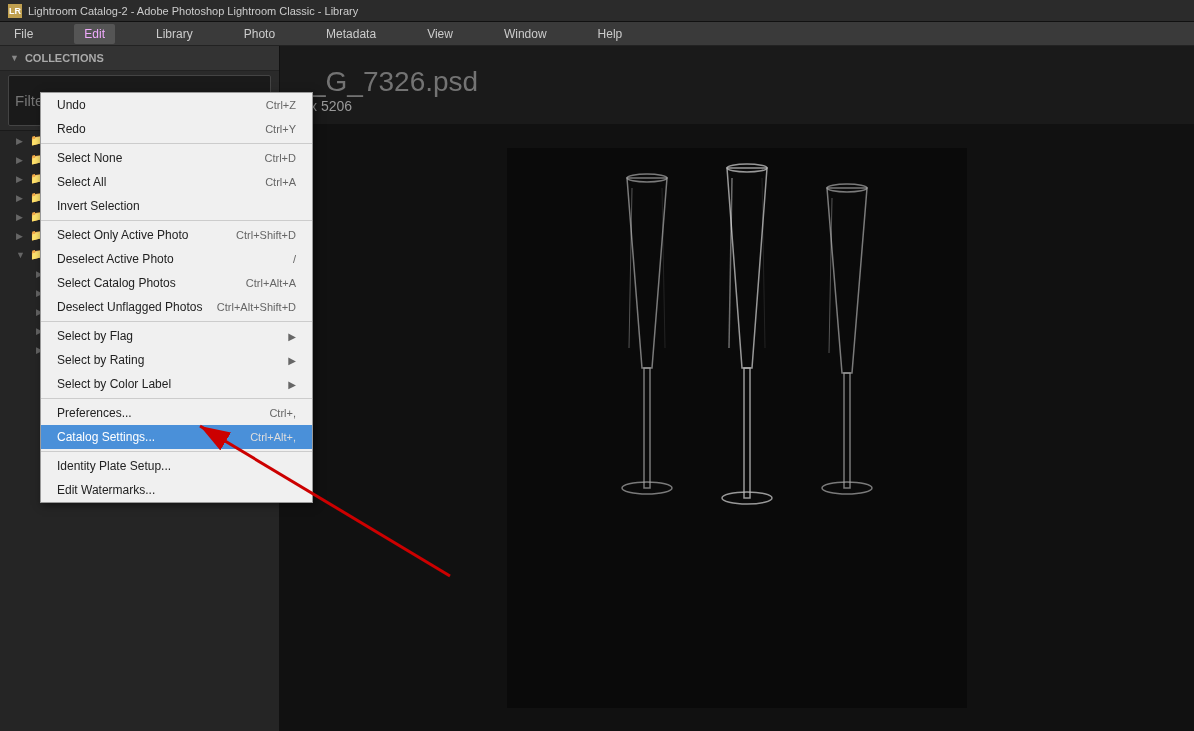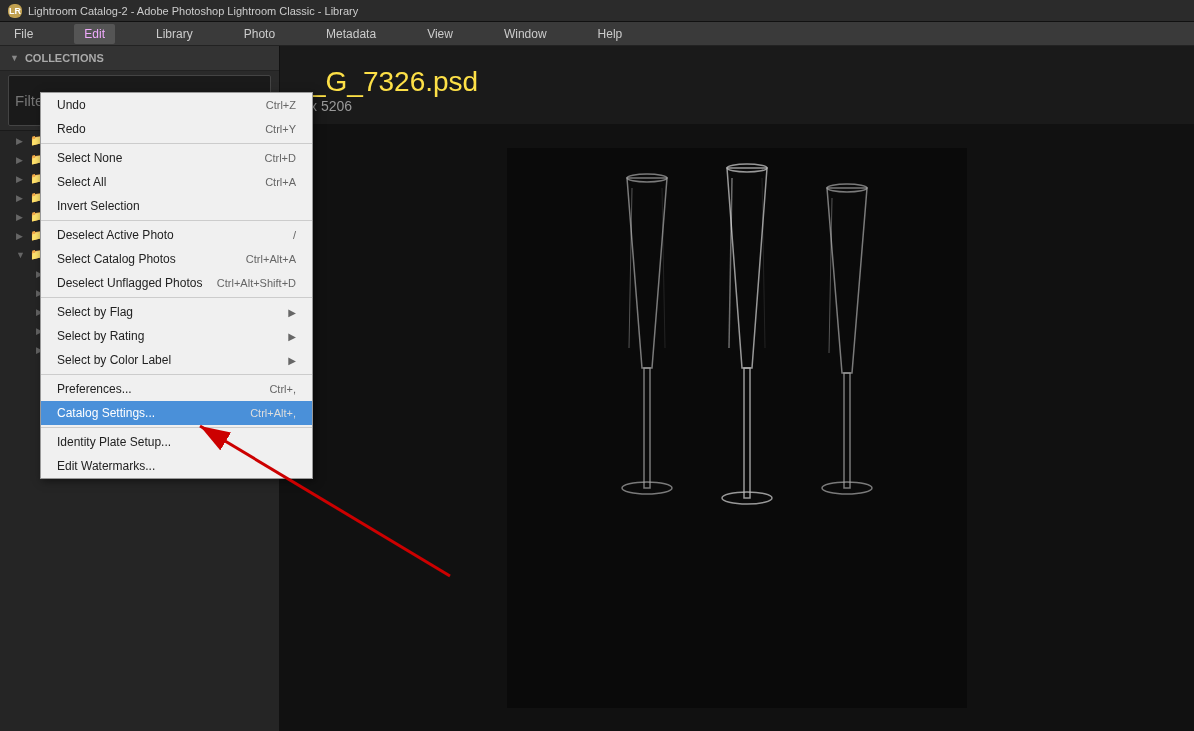--- a/index.html
+++ b/index.html
@@ -28,21 +28,20 @@
       width: 14px;
       height: 14px;
       background: #c0a050;
       margin-right: 6px;
       display: flex;
       align-items: center;
       justify-content: center;
       font-size: 9px;
       color: #fff;
       font-weight: bold;
-      border-radius: 6px;
     }
 
     
     #menu-bar {
       height: 24px;
       background: #3a3a3a;
       display: flex;
       align-items: center;
       padding: 0 4px;
       border-bottom: 1px solid #222;
@@ -149,21 +148,21 @@
     }
 
     
     #image-header {
       padding: 20px 30px 10px;
       color: #ccc;
     }
     #image-header h2 {
       font-size: 28px;
       font-weight: 300;
-      color: #fde047;
+      color: #737373;
     }
     #image-header p {
       font-size: 14px;
       color: #999;
     }
 
     
     #photo-area {
       flex: 1;
       background: #111;
@@ -409,20 +408,24 @@
       <div class="dropdown-item">
         <span>Invert Selection</span>
         <span class="shortcut"></span>
       </div>
     </div>
 
     <div class="dropdown-separator"></div>
 
     <div>
       <div class="dropdown-item">
+        <span>Select Only Active Photo</span>
+        <span class="shortcut">Ctrl+Shift+D</span>
+      </div>
+      <div class="dropdown-item">
         <span>Deselect Active Photo</span>
         <span class="shortcut">/</span>
       </div>
       <div class="dropdown-item">
         <span>Select Catalog Photos</span>
         <span class="shortcut">Ctrl+Alt+A</span>
       </div>
       <div class="dropdown-item">
         <span>Deselect Unflagged Photos</span>
         <span class="shortcut">Ctrl+Alt+Shift+D</span>

